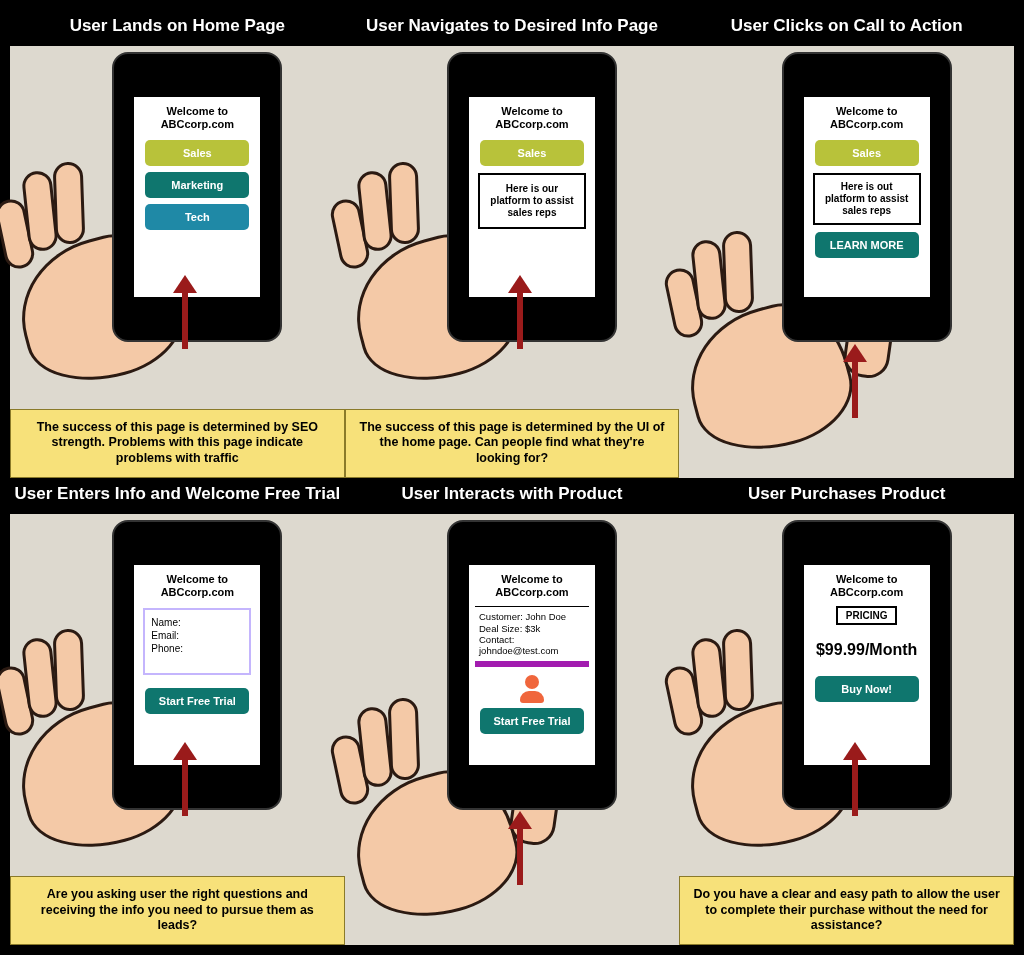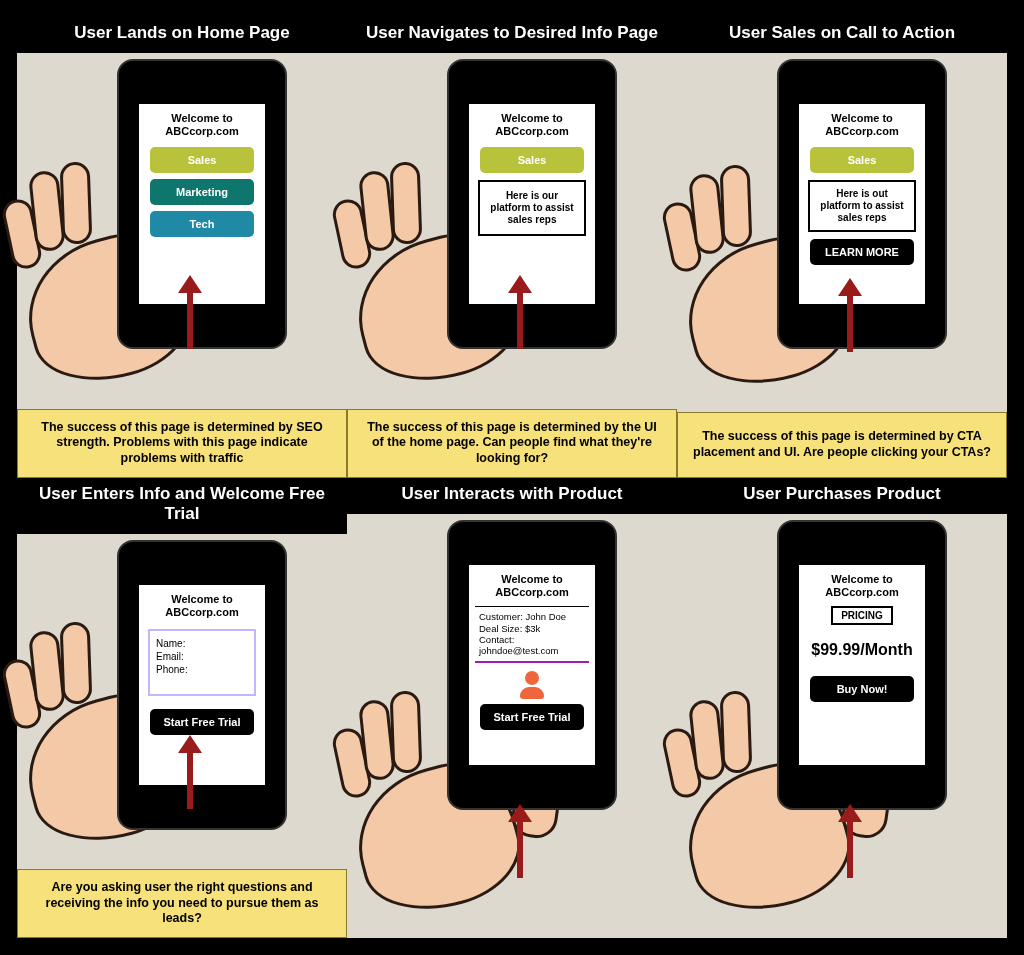--- a/index.html
+++ b/index.html
@@ -7,21 +7,21 @@
     background: #000;
     font-family: Arial, Helvetica, sans-serif;
     width: 1024px;
     height: 955px;
     overflow: hidden;
   }
   .grid {
     display: grid;
     grid-template-columns: repeat(3, 1fr);
     grid-template-rows: repeat(2, 1fr);
-    padding: 17px;
+    padding: 10px;
     width: 100%;
     height: 100%;
     border-radius: 25px;
   }
   .panel {
     background: #ddd9cf;
     display: flex;
     flex-direction: column;
     position: relative;
   }
@@ -122,21 +122,21 @@
     padding: 7px 4px;
     border-radius: 5px;
     color: #fff;
     font-weight: bold;
     font-size: 11px;
     margin: 3px 0;
   }
   .btn-olive { background: #b8c23a; }
   .btn-orange { background: #0f766e; }
   .btn-blue { background: #1f89a6; }
-  .btn-teal { background: #000000; }
+  .btn-teal { background: #0f766e; }
   .infobox {
     border: 2px solid #000;
     width: 108px;
     padding: 8px 5px;
     font-weight: bold;
     font-size: 10px;
     line-height: 1.2;
     margin: 4px 15px;
     text-align: center;
   }
@@ -144,21 +144,21 @@
     border: 2px solid #c4b5fd;
     width: 108px;
     padding: 6px 6px 18px 6px;
     font-size: 10px;
     line-height: 1.3;
     margin: 4px 0 10px 0;
     text-align: left;
   }
   .databox {
     border-top: 1px solid #000;
-    border-bottom: 2px solid #a21caf;
+    border-bottom: 6px solid #a21caf;
     width: 114px;
     padding: 4px 4px;
     font-size: 9.5px;
     line-height: 1.2;
     margin: 2px 0 4px 0;
     text-align: left;
   }
   .avatar {
     margin: 4px 0 2px 0;
   }
@@ -268,21 +268,21 @@
       </div>
       <div class="arrow">
         <div class="arrow-head"></div>
           <div class="arrow-stem"></div>
       </div>
     </div>
     <div class="caption">The success of this page is determined by the UI of the home page. Can people find what they're looking for?</div>
   </div>
 
   <div class="panel">
-    <div class="panel-title">User Sales on Call to Action</div>
+    <div class="panel-title">User Clicks on Call to Action</div>
     <div class="stage">
       <div class="hand">
         <div class="palm"></div>
           <div class="thumb"></div>
         <div class="finger f1"></div>
           <div class="finger f2"></div>
           <div class="finger f3"></div>
       </div>
       <div class="phone">
         <div class="phone-screen">
@@ -290,21 +290,20 @@
           <div class="btn btn-olive">Sales</div>
           <div class="infobox" style="padding:6px 5px;">Here is out platform to assist sales reps</div>
           <div class="btn btn-teal">LEARN MORE</div>
         </div>
       </div>
       <div class="arrow">
         <div class="arrow-head"></div>
           <div class="arrow-stem"></div>
       </div>
     </div>
-    <div class="caption">The success of this page is determined by CTA placement and UI. Are people clicking your CTAs?</div>
   </div>
 
   <div class="panel">
     <div class="panel-title">User Enters Info and Welcome Free Trial</div>
     <div class="stage">
       <div class="hand">
         <div class="palm"></div>
           <div class="thumb"></div>
         <div class="finger f1"></div>
           <div class="finger f2"></div>
@@ -377,15 +376,16 @@
           <div class="pricing-badge">PRICING</div>
           <div class="price">$99.99/Month</div>
           <div class="btn btn-teal">Buy Now!</div>
         </div>
       </div>
       <div class="arrow">
         <div class="arrow-head"></div>
           <div class="arrow-stem"></div>
       </div>
     </div>
+    <div class="caption">Do you have a clear and easy path to allow the user to complete their purchase without the need for assistance?</div>
   </div>
 
 </div>
 
 </body></html>

